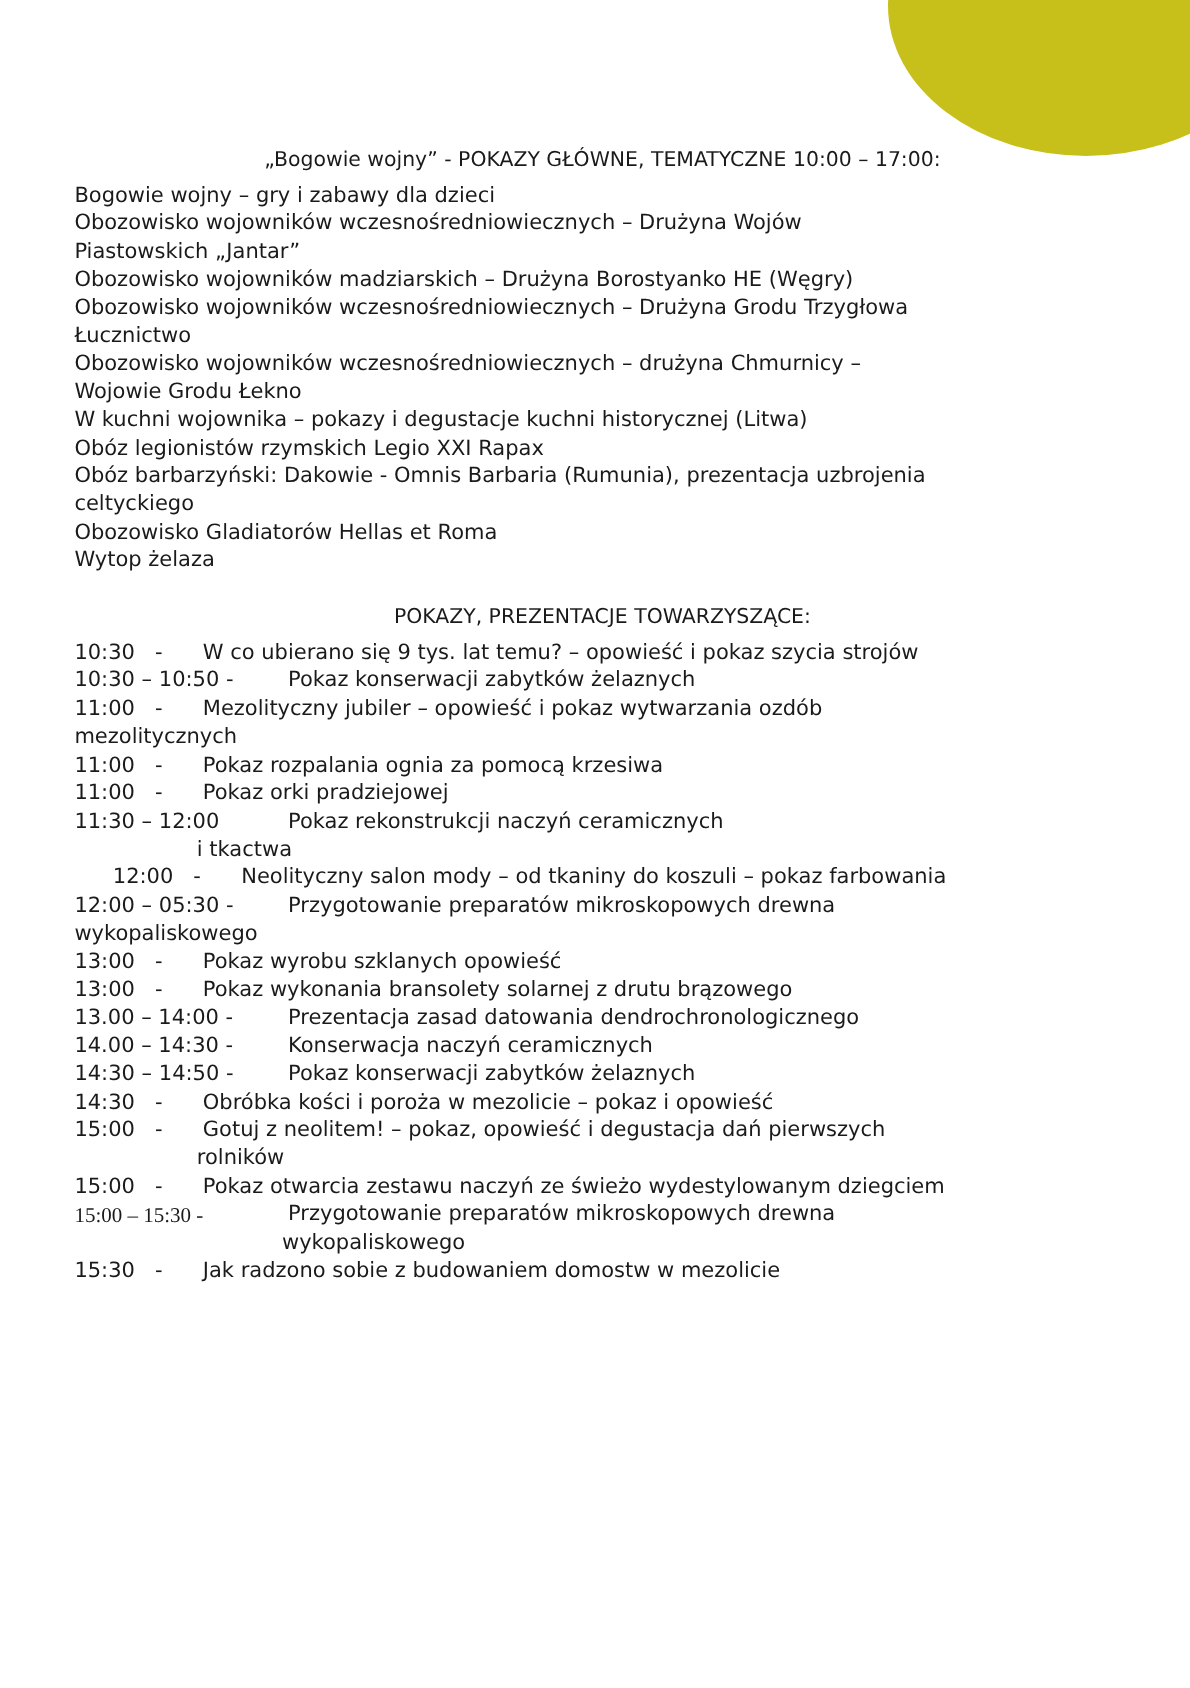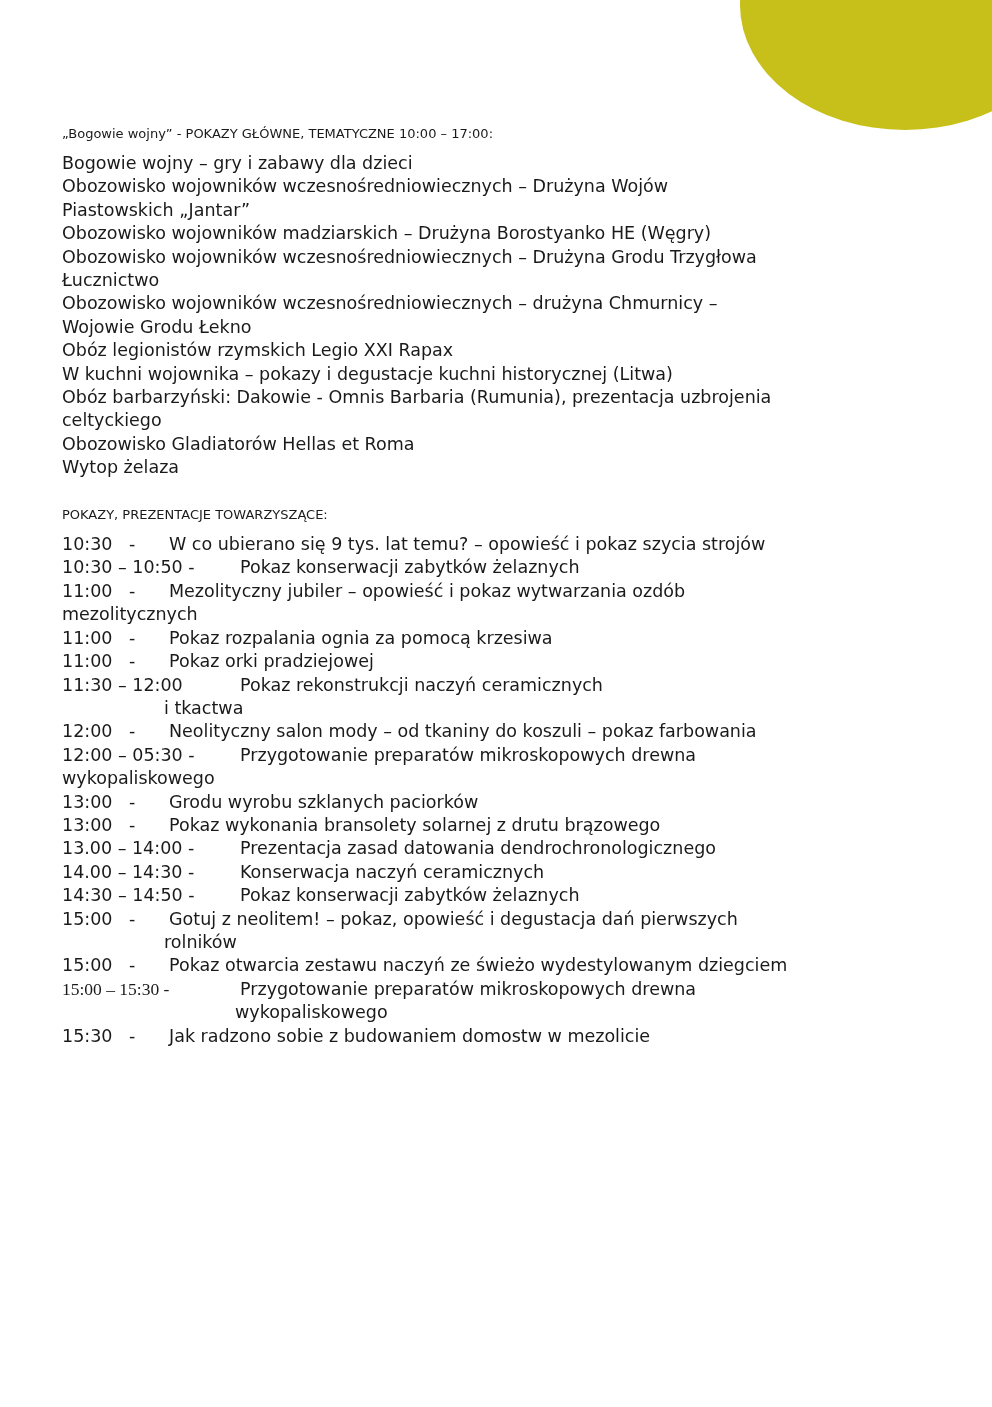--- a/index.html
+++ b/index.html
@@ -5,21 +5,21 @@
   html, body { margin:0; padding:0; }
   body {
     width:992px; height:1407px; background:#ffffff; position:relative; overflow:hidden;
     font-family: "DejaVu Sans", sans-serif; color:#1a1a1a;
   }
   .badge {
     position:absolute; left:740px; top:-120px; width:330px; height:250px;
     border-radius:50%; background:#c8c01a;
   }
   .content { position:absolute; left:62px; top:122px; width:880px; font-size:17.5px; }
-  .section-title { line-height:23px; margin:0 0 7px 0; font-size:13px; }
+  .section-title { line-height:23px; margin:0 0 7px 0; font-size:17px;text-align:center; }
   .line { line-height:23.4px; white-space:nowrap; }
   .spacer { height:23.4px; }
   .row { display:flex; line-height:23.4px; white-space:nowrap; }
   .time { display:inline-block; }
   .t-short { width:107px; }
   .t-long { width:178px; }
   .cont { line-height:23.4px; white-space:nowrap; }
   .cont.indent-short { padding-left:102px; }
   .cont.indent-long { padding-left:173px; }
 </style>
@@ -35,22 +35,22 @@
   <div class="section-title">„Bogowie wojny” - POKAZY GŁÓWNE, TEMATYCZNE 10:00 – 17:00:</div>
   <div id="main-lines">
       <div class="line">Bogowie wojny – gry i zabawy dla dzieci</div>
       <div class="line">Obozowisko wojowników wczesnośredniowiecznych – Drużyna Wojów</div>
       <div class="line">Piastowskich „Jantar”</div>
       <div class="line">Obozowisko wojowników madziarskich – Drużyna Borostyanko HE (Węgry)</div>
       <div class="line">Obozowisko wojowników wczesnośredniowiecznych – Drużyna Grodu Trzygłowa</div>
       <div class="line">Łucznictwo</div>
       <div class="line">Obozowisko wojowników wczesnośredniowiecznych – drużyna Chmurnicy –</div>
       <div class="line">Wojowie Grodu Łekno</div>
+      <div class="line">W kuchni wojownika – pokazy i degustacje kuchni historycznej (Litwa)</div>
       <div class="line">Obóz legionistów rzymskich Legio XXI Rapax</div>
-      <div class="line">W kuchni wojownika – pokazy i degustacje kuchni historycznej (Litwa)</div>
       <div class="line">Obóz barbarzyński: Dakowie - Omnis Barbaria (Rumunia), prezentacja uzbrojenia</div>
       <div class="line">celtyckiego</div>
       <div class="line">Obozowisko Gladiatorów Hellas et Roma</div>
       <div class="line">Wytop żelaza</div>
     </div>
   <div class="spacer"></div>
   <div class="section-title">POKAZY, PREZENTACJE TOWARZYSZĄCE:</div>
   <div id="side-rows">
       <div class="row">
         <span class="time t-short" style="white-space: pre;">10:30   -</span>
@@ -72,47 +72,51 @@
       <div class="row">
         <span class="time t-short" style="white-space: pre;">11:00   -</span>
         <span>Pokaz orki pradziejowej</span>
       </div>
       <div class="row">
         <span class="time t-long" style="white-space: pre;">11:30 – 12:00</span>
         <span>Pokaz rekonstrukcji naczyń ceramicznych</span>
       </div>
       <div class="cont indent-short">i tkactwa</div>
       <div class="row">
-        <span class="time t-short" style="white-space: pre;">12:00   -</span>
+        <span class="time t-short" style="white-space: pre; margin-left: 32px;">12:00   -</span>
         <span>Neolityczny salon mody – od tkaniny do koszuli – pokaz farbowania</span>
       </div>
       <div class="row">
         <span class="time t-long" style="white-space: pre;">12:00 – 05:30 -</span>
         <span>Przygotowanie preparatów mikroskopowych drewna</span>
       </div>
       <div class="cont">wykopaliskowego</div>
       <div class="row">
         <span class="time t-short" style="white-space: pre;">13:00   -</span>
-        <span>Grodu wyrobu szklanych paciorków</span>
+        <span>Pokaz wyrobu szklanych opowieść</span>
       </div>
       <div class="row">
         <span class="time t-short" style="white-space: pre;">13:00   -</span>
         <span>Pokaz wykonania bransolety solarnej z drutu brązowego</span>
       </div>
       <div class="row">
         <span class="time t-long" style="white-space: pre;">13.00 – 14:00 -</span>
         <span>Prezentacja zasad datowania dendrochronologicznego</span>
       </div>
       <div class="row">
         <span class="time t-long" style="white-space: pre;">14.00 – 14:30 -</span>
         <span>Konserwacja naczyń ceramicznych</span>
       </div>
       <div class="row">
         <span class="time t-long" style="white-space: pre;">14:30 – 14:50 -</span>
         <span>Pokaz konserwacji zabytków żelaznych</span>
+      </div>
+      <div class="row">
+        <span class="time t-short" style="white-space: pre;">14:30   -</span>
+        <span>Obróbka kości i poroża w mezolicie – pokaz i opowieść</span>
       </div>
       <div class="row">
         <span class="time t-short" style="white-space: pre;">15:00   -</span>
         <span>Gotuj z neolitem! – pokaz, opowieść i degustacja dań pierwszych</span>
       </div>
       <div class="cont indent-short">rolników</div>
       <div class="row">
         <span class="time t-short" style="white-space: pre;">15:00   -</span>
         <span>Pokaz otwarcia zestawu naczyń ze świeżo wydestylowanym dziegciem</span>
       </div>

